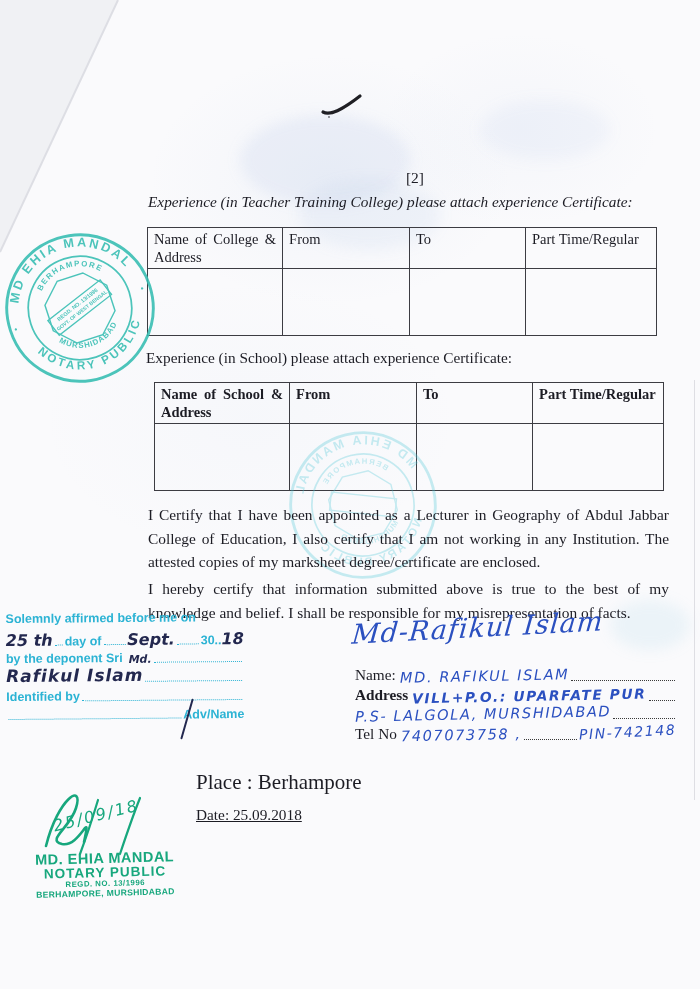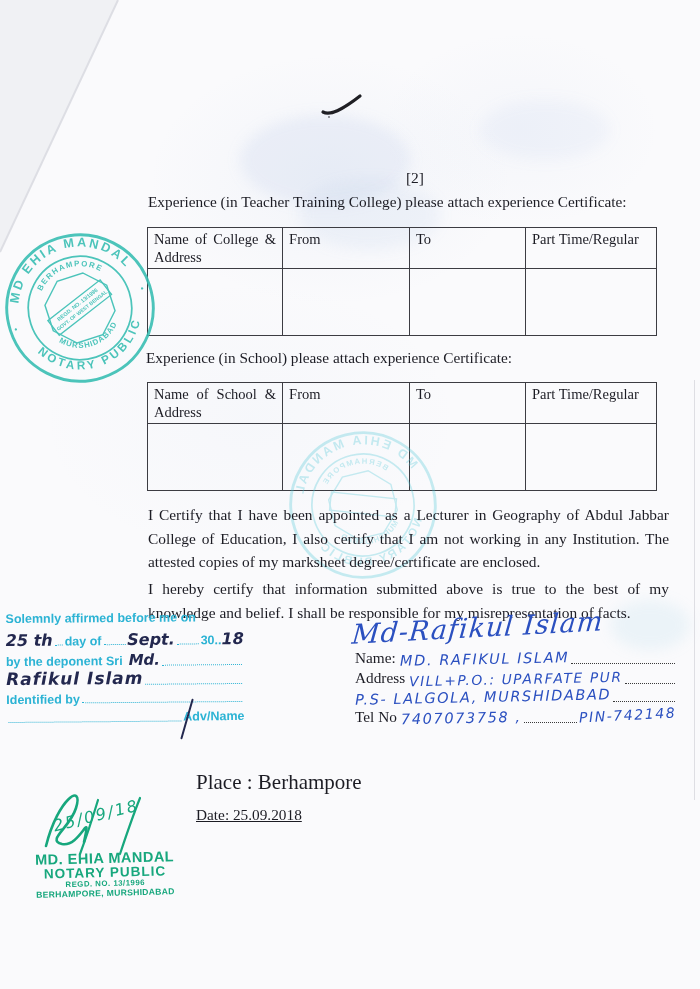--- a/index.html
+++ b/index.html
@@ -60,42 +60,42 @@
 
   <div class="abs" style="left:694px;top:380px;width:1px;height:420px;background:#cfd0d6;opacity:.65;"></div>
 
   <svg class="abs" style="left:320px;top:90px;" width="54" height="30">
     <path d="M3 22 C 10 26, 22 20, 40 6" fill="none" stroke="#1f1f24" stroke-width="3.2" stroke-linecap="round"></path>
     <circle cx="9" cy="27" r="0.9" fill="#6a6a72"></circle>
   </svg>
 
   <div class="abs serif" style="left:155px;top:169px;width:520px;text-align:center;font-size:15.5px;">[2]</div>
 
-  <div class="abs serif" style="left:148px;top:193px;width:524px;font-size:15.3px;">Experience (in Teacher Training College) please attach experience Certificate:</div>
+  <div class="abs serif" style="left:148px;top:193px;width:524px;font-size:15.3px;font-style:italic;">Experience (in Teacher Training College) please attach experience Certificate:</div>
 
   <table class="form abs" style="left:147px;top:227px;">
     <tbody>
       <tr class="hdr">
         <td class="c1">Name of College &amp; Address</td>
         <td class="c2">From</td>
         <td class="c3">To</td>
         <td class="c4">Part Time/Regular</td>
       </tr>
       <tr class="body">
         <td></td>
         <td></td>
         <td></td>
         <td></td>
       </tr>
     </tbody>
   </table>
 
   <div class="abs serif" style="left:146px;top:349px;width:524px;font-size:15.3px;">Experience (in School) please attach experience Certificate:</div>
 
-  <table class="form abs" style="left:147px;top:382px;">
+  <table class="form abs" style="left:154px;top:382px;font-weight:bold;">
     <tbody>
       <tr class="hdr">
         <td class="c1">Name of School &amp; Address</td>
         <td class="c2">From</td>
         <td class="c3">To</td>
         <td class="c4">Part Time/Regular</td>
       </tr>
       <tr class="body">
         <td></td>
         <td></td>
@@ -181,21 +181,21 @@
       <span class="dotfill" style="max-width:8px;"></span>
       <span>day of</span>
       <span class="dotfill"></span>
       <span class="hw-ink" style="font-size:16px;">Sept.</span>
       <span class="dotfill"></span>
       <span>30..</span>
       <span class="hw-ink" style="font-size:16px;">18</span>
     </div>
     <div class="row" style="margin-top:4px;">
       <span>by the deponent Sri</span>
-      <span class="hw-ink" style="font-size:15px;margin-left:6px;">Md.</span>
+      <span class="hw-ink" style="font-size:11px;margin-left:6px;">Md.</span>
       <span class="dotfill"></span>
     </div>
     <div class="row" style="margin-top:0;">
       <span class="hw-ink" style="font-size:17px;letter-spacing:1px;">Rafikul Islam</span>
       <span class="dotfill"></span>
     </div>
     <div class="row" style="margin-top:5px;">
       <span>Identified by</span>
       <span class="dotfill"></span>
     </div>
@@ -204,27 +204,27 @@
       <span>Adv/Name</span>
     </div>
   </div>
 
   <div class="abs" style="left:186px;top:698px;width:2.4px;height:42px;background:#23284f;transform:rotate(16deg);border-radius:2px;"></div>
 
   <div class="abs" style="left:352px;top:612px;">
     <span class="script-sig">Md-Rafikul Islam</span>
   </div>
 
-  <div class="abs" style="left:355px;top:649px;width:322px;font-size:15.3px;">
+  <div class="abs" style="left:355px;top:666px;width:322px;font-size:15.3px;">
     <div class="leader">
       <span class="serif">Name:</span>
       <span class="hw-blue" style="font-size:14.5px;margin-left:4px;">MD. RAFIKUL ISLAM</span>
       <span class="leadfill"></span>
     </div>
-    <div class="leader" style="margin-top:2px;">
+    <div class="leader" style="margin-top:2px;font-weight:bold;">
       <span class="serif">Address</span>
       <span class="hw-blue" style="font-size:13.8px;margin-left:4px;">VILL+P.O.: UPARFATE PUR</span>
       <span class="leadfill"></span>
     </div>
     <div class="leader" style="margin-top:2px;">
       <span class="hw-blue" style="font-size:14.5px;">P.S- LALGOLA, MURSHIDABAD</span>
       <span class="leadfill"></span>
     </div>
     <div class="leader" style="margin-top:3px;justify-content:center;">
       <span class="serif">Tel No</span>

